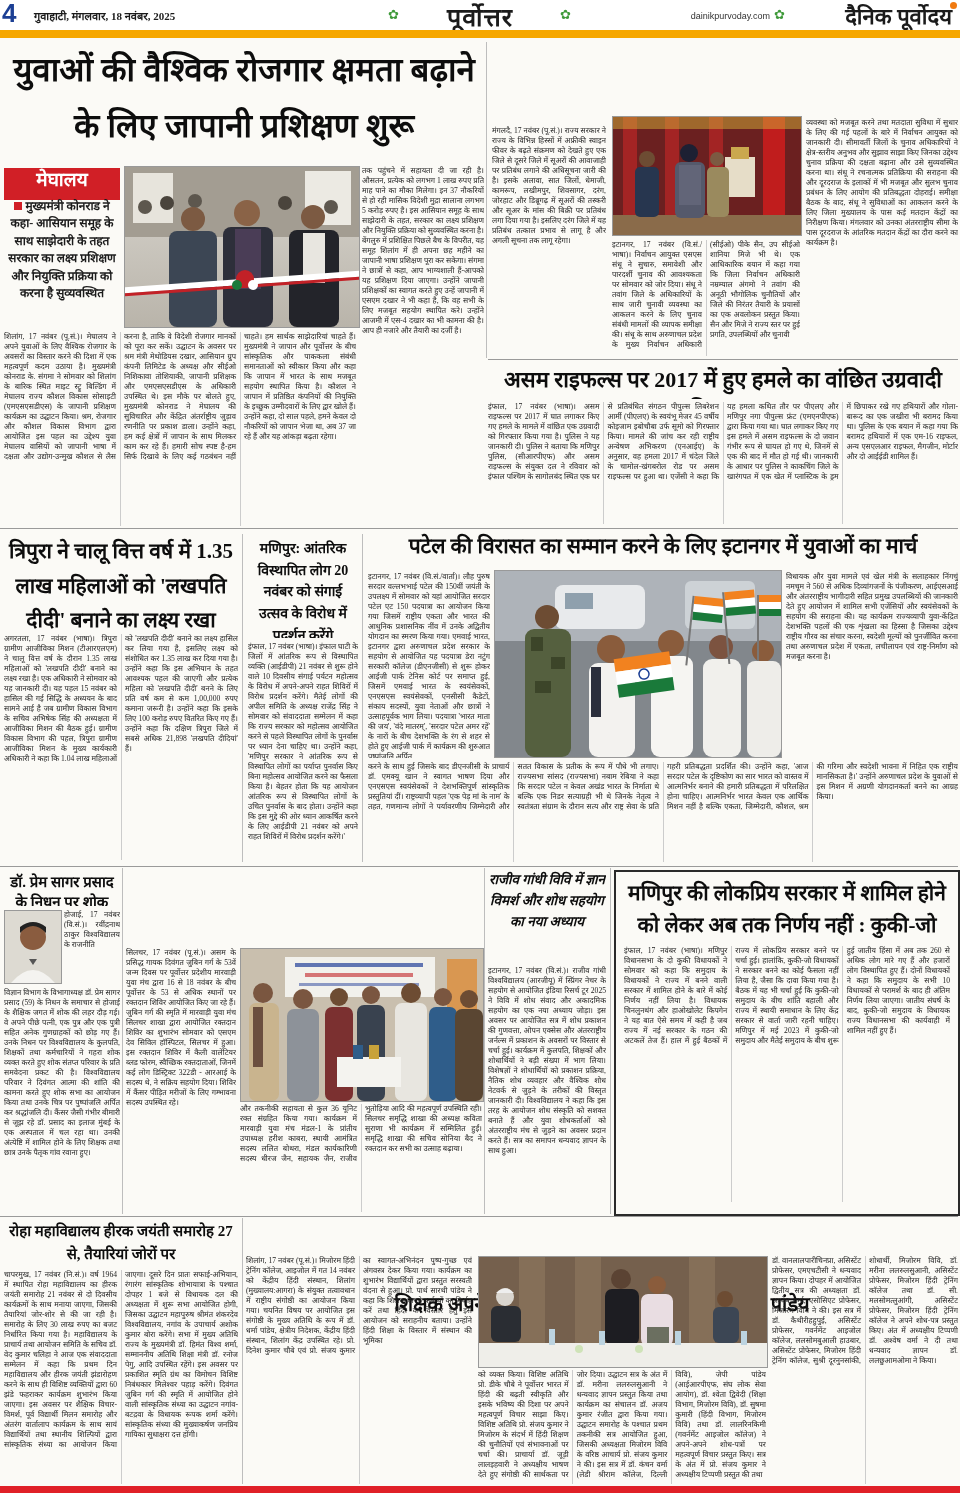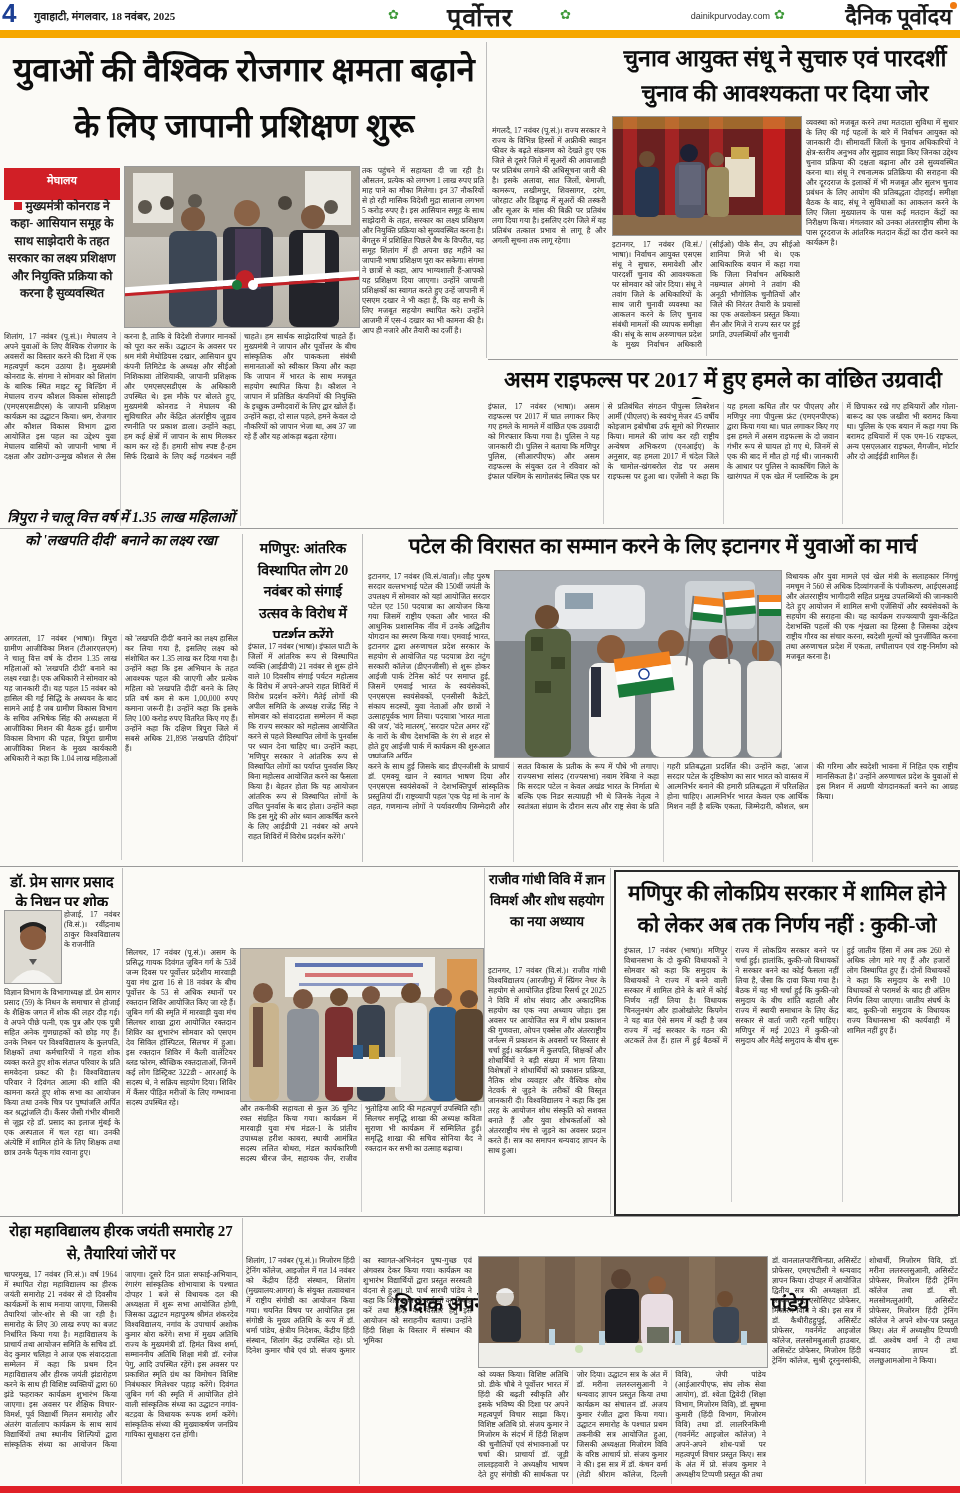--- a/index.html
+++ b/index.html
@@ -40,21 +40,21 @@
     <div id="masthead">पूर्वोत्तर</div>
     <span class="flower abs" style="left:560px;top:7px;">✿</span>
     <div id="site">dainikpurvoday.com</div>
     <span class="flower abs" style="right:175px;top:7px;">✿</span>
     <div id="brand">दैनिक पूर्वोदय</div>
     <span class="abs" style="right:3px;top:2px;width:7px;height:7px;border-radius:50%;background:#f07a10;"></span>
   </div>
   <div id="topbar"></div>
 
   <div class="abs hl" style="left:4px;top:42px;width:480px;height:118px;font-size:33px;line-height:1.7;">युवाओं की वैश्विक रोजगार क्षमता बढ़ाने के लिए जापानी प्रशिक्षण शुरू</div>
-  <div class="abs badge" style="left:4px;top:168px;width:116px;height:32px;font-size:11px;line-height:24px;">मेघालय</div>
+  <div class="abs badge" style="left:4px;top:168px;width:116px;height:32px;font-size:19px;line-height:24px;">मेघालय</div>
   <div class="abs" style="left:4px;top:198px;width:116px;height:130px;font-size:12px;font-weight:bold;text-align:center;line-height:1.45;"><span class="bullet"></span><span>मुख्यमंत्री कोनराड ने कहा- आसियान समूह के साथ साझेदारी के तहत सरकार का लक्ष्य प्रशिक्षण और नियुक्ति प्रक्रिया को करना है सुव्यवस्थित</span></div>
 
   <div class="photo" style="left:124px;top:166px;width:234px;height:160px;background:linear-gradient(#d9d6cf,#b9b4aa);">
     <svg width="234" height="160" viewBox="0 0 234 160">
       <rect x="0" y="0" width="234" height="70" fill="#a39d92"></rect>
       <rect x="8" y="6" width="40" height="50" fill="#e7e4dc"></rect>
         <rect x="180" y="4" width="46" height="54" fill="#eceae3"></rect>
       <circle cx="20" cy="40" r="7" fill="#5d574e"></circle>
         <circle cx="42" cy="36" r="7" fill="#4a443c"></circle>
         <circle cx="70" cy="34" r="7" fill="#5d574e"></circle>
@@ -80,21 +80,20 @@
         <circle cx="112" cy="118" r="5" fill="#1a7a3a"></circle>
         <circle cx="128" cy="118" r="5" fill="#fff"></circle>
     </svg>
   </div>
   <div class="abs bt" style="left:362px;top:166px;width:122px;height:360px;">तक पहुंचने में सहायता दी जा रही है। औसतन, प्रत्येक को लगभग 1 लाख रुपए प्रति माह पाने का मौका मिलेगा। इन 37 नौकरियों से हो रही मासिक विदेशी मुद्रा सालाना लगभग 5 करोड़ रुपए है। इस आसियान समूह के साथ साझेदारी के तहत, सरकार का लक्ष्य प्रशिक्षण और नियुक्ति प्रक्रिया को सुव्यवस्थित करना है। बेंगलुरु में प्रशिक्षित पिछले बैच के विपरीत, यह समूह शिलांग में ही अपना छह महीने का जापानी भाषा प्रशिक्षण पूरा कर सकेगा। संगमा ने छात्रों से कहा, आप भाग्यशाली हैं-आपको यह प्रशिक्षण दिया जाएगा। उन्होंने जापानी प्रशिक्षकों का स्वागत करते हुए उन्हें जापानी में एसएम दखार ने भी कहा है, कि वह सभी के लिए मजबूत सहयोग स्थापित करे। उन्होंने आजमी में एस-4 दखार का भी कामना की है। आप ही नजारे और तैयारी का दर्जी है।</div>
   <div class="abs bt c3" style="left:4px;top:332px;width:352px;height:194px;">शिलांग, 17 नवंबर (पू.सं.)। मेघालय ने अपने युवाओं के लिए वैश्विक रोजगार के अवसरों का विस्तार करने की दिशा में एक महत्वपूर्ण कदम उठाया है। मुख्यमंत्री कोनराड के. संगमा ने सोमवार को शिलांग के बारिक स्थित माइट स्ट्रू बिल्डिंग में मेघालय राज्य कौशल विकास सोसाइटी (एमएसएसडीएस) के जापानी प्रशिक्षण कार्यक्रम का उद्घाटन किया। श्रम, रोजगार और कौशल विकास विभाग द्वारा आयोजित इस पहल का उद्देश्य युवा मेघालय वासियों को जापानी भाषा में दक्षता और उद्योग-उन्मुख कौशल से लैस करना है, ताकि वे विदेशी रोजगार मानकों को पूरा कर सकें। उद्घाटन के अवसर पर श्रम मंत्री मेथोडियस दखार, आसियान ग्रुप कंपनी लिमिटेड के अध्यक्ष और सीईओ निशिकावा तोशियाकी, जापानी प्रशिक्षक और एमएसएसडीएस के अधिकारी उपस्थित थे। इस मौके पर बोलते हुए, मुख्यमंत्री कोनराड ने मेघालय की सुविचारित और केंद्रित अंतर्राष्ट्रीय जुड़ाव रणनीति पर प्रकाश डाला। उन्होंने कहा, हम कई क्षेत्रों में जापान के साथ मिलकर काम कर रहे हैं। हमारी सोच स्पष्ट है-हम सिर्फ दिखावे के लिए कई गठबंधन नहीं चाहते। हम सार्थक साझेदारियां चाहते हैं। मुख्यमंत्री ने जापान और पूर्वोत्तर के बीच सांस्कृतिक और पाककला संबंधी समानताओं को स्वीकार किया और कहा कि जापान में भारत के साथ मजबूत सहयोग स्थापित किया है। कौशल ने जापान में प्रतिष्ठित कंपनियों की नियुक्ति के इच्छुक उम्मीदवारों के लिए द्वार खोले हैं। उन्होंने कहा, दो साल पहले, हमने केवल दो नौकरियों को जापान भेजा था, अब 37 जा रहे हैं और यह आंकड़ा बढ़ता रहेगा।</div>
 
   <div class="vr" style="left:486px;top:42px;height:316px;"></div>
   <div class="abs bt" style="left:492px;top:126px;width:114px;height:230px;">मंगलदै, 17 नवंबर (पू.सं.)। राज्य सरकार ने राज्य के विभिन्न हिस्सों में अफ्रीकी स्वाइन फीवर के बढ़ते संक्रमण को देखते हुए एक जिले से दूसरे जिले में सूअरों की आवाजाही पर प्रतिबंध लगाने की अधिसूचना जारी की है। इसके अलावा, सात जिलों, धेमाजी, कामरूप, लखीमपुर, शिवसागर, दरंग, जोरहाट और डिब्रूगढ़ में सूअरों की तस्करी और सूअर के मांस की बिक्री पर प्रतिबंध लगा दिया गया है। इसलिए दरंग जिले में यह प्रतिबंध तत्काल प्रभाव से लागू है और अगली सूचना तक लागू रहेगा।</div>
 
-  <div class="abs hl" style="left:612px;top:42px;width:346px;height:70px;font-size:23px;line-height:1.5;">चुनाव आयुक्त संधू ने सुचारु एवं पारदर्शी चुनाव की आवश्यकता पर दिया जोर</div>
   <div class="photo" style="left:612px;top:116px;width:188px;height:118px;background:#5d1b1b;">
     <svg width="188" height="118" viewBox="0 0 188 118">
       <rect width="188" height="118" fill="#6b2020"></rect>
       <rect x="10" y="0" width="14" height="100" fill="#a32424"></rect>
         <rect x="52" y="0" width="14" height="100" fill="#a32424"></rect>
         <rect x="96" y="0" width="14" height="100" fill="#a32424"></rect>
         <rect x="150" y="0" width="22" height="104" fill="#c01d1d"></rect>
       <rect x="0" y="0" width="188" height="12" fill="#d4af37" opacity="0.5"></rect>
       <rect x="112" y="40" width="30" height="40" fill="#e6ddc8"></rect>
         <rect x="118" y="30" width="18" height="12" fill="#caa84e"></rect>
@@ -116,21 +115,21 @@
   </div>
   <div class="abs bt c2" style="left:612px;top:240px;width:188px;height:116px;">इटानगर, 17 नवंबर (वि.सं./भाषा)। निर्वाचन आयुक्त एसएस संधू ने सुचारु, समावेशी और पारदर्शी चुनाव की आवश्यकता पर सोमवार को जोर दिया। संधू ने तवांग जिले के अधिकारियों के साथ जारी चुनावी व्यवस्था का आकलन करने के लिए चुनाव संबंधी मामलों की व्यापक समीक्षा की। संधू के साथ अरुणाचल प्रदेश के मुख्य निर्वाचन अधिकारी (सीईओ) पीके सैन, उप सीईओ शानिया मिजे भी थे। एक आधिकारिक बयान में कहा गया कि जिला निर्वाचन अधिकारी नम्रम्याल अंगमो ने तवांग की अनूठी भौगोलिक चुनौतियों और जिले की निरंतर तैयारी के प्रयासों का एक अवलोकन प्रस्तुत किया। सैन और मिजे ने राज्य स्तर पर हुई प्रगति, उपलब्धियों और चुनावी</div>
   <div class="abs bt" style="left:806px;top:118px;width:152px;height:238px;">व्यवस्था को मजबूत करने तथा मतदाता सुविधा में सुधार के लिए की गई पहलों के बारे में निर्वाचन आयुक्त को जानकारी दी। सीमावर्ती जिलों के चुनाव अधिकारियों ने क्षेत्र-स्तरीय अनुभव और सुझाव साझा किए जिनका उद्देश्य चुनाव प्रक्रिया की दक्षता बढ़ाना और उसे सुव्यवस्थित करना था। संधू ने रचनात्मक प्रतिक्रिया की सराहना की और दूरदराज के इलाकों में भी मजबूत और सुलभ चुनाव प्रबंधन के लिए आयोग की प्रतिबद्धता दोहराई। समीक्षा बैठक के बाद, संधू ने सुविधाओं का आकलन करने के लिए जिला मुख्यालय के पास कई मतदान केंद्रों का निरीक्षण किया। मंगलवार को उनका अंतरराष्ट्रीय सीमा के पास दूरदराज के आंतरिक मतदान केंद्रों का दौरा करने का कार्यक्रम है।</div>
 
   <div class="hr" style="left:488px;top:359px;width:470px;"></div>
   <div class="abs hl" style="left:488px;top:363px;width:470px;height:36px;font-size:22px;">असम राइफल्स पर 2017 में हुए हमले का वांछित उग्रवादी गिरफ्तार</div>
   <div class="abs bt c4" style="left:488px;top:402px;width:470px;height:122px;">इंफाल, 17 नवंबर (भाषा)। असम राइफल्स पर 2017 में घात लगाकर किए गए हमले के मामले में वांछित एक उग्रवादी को गिरफ्तार किया गया है। पुलिस ने यह जानकारी दी। पुलिस ने बताया कि मणिपुर पुलिस, (सीआरपीएफ) और असम राइफल्स के संयुक्त दल ने रविवार को इंफाल पश्चिम के सागोलबंद स्थित एक घर से प्रतिबंधित संगठन पीपुल्स लिबरेशन आर्मी (पीएलए) के स्वयंभू मेजर 45 वर्षीय कोइजाम इबोचौबा उर्फ सूमो को गिरफ्तार किया। मामले की जांच कर रही राष्ट्रीय अन्वेषण अभिकरण (एनआईए) के अनुसार, वह हमला 2017 में चंदेल जिले के चामोल-खंगबरोल रोड पर असम राइफल्स पर हुआ था। एजेंसी ने कहा कि यह हमला कथित तौर पर पीएलए और मणिपुर नगा पीपुल्स फ्रंट (एमएनपीएफ) द्वारा किया गया था। घात लगाकर किए गए इस हमले में असम राइफल्स के दो जवान गंभीर रूप से घायल हो गए थे, जिनमें से एक की बाद में मौत हो गई थी। जानकारी के आधार पर पुलिस ने काकचिंग जिले के खारंगपत में एक खेत में प्लास्टिक के ड्रम में छिपाकर रखे गए हथियारों और गोला-बारूद का एक जखीरा भी बरामद किया था। पुलिस के एक बयान में कहा गया कि बरामद हथियारों में एक एम-16 राइफल, अन्य एसएलआर राइफल, मैगजीन, मोर्टार और दो आईईडी शामिल हैं।</div>
 
   <div class="hr" style="left:0px;top:528px;width:958px;"></div>
 
-  <div class="abs hl" style="left:4px;top:506px;width:234px;height:96px;font-size:14px;line-height:1.65;font-style:italic;">त्रिपुरा ने चालू वित्त वर्ष में 1.35 लाख महिलाओं को 'लखपति दीदी' बनाने का लक्ष्य रखा</div>
+  <div class="abs hl" style="left:4px;top:534px;width:234px;height:96px;font-size:21px;line-height:1.65;">त्रिपुरा ने चालू वित्त वर्ष में 1.35 लाख महिलाओं को 'लखपति दीदी' बनाने का लक्ष्य रखा</div>
   <div class="abs bt c2" style="left:4px;top:634px;width:234px;height:226px;">अगरतला, 17 नवंबर (भाषा)। त्रिपुरा ग्रामीण आजीविका मिशन (टीआरएलएम) ने चालू वित्त वर्ष के दौरान 1.35 लाख महिलाओं को 'लखपति दीदी' बनाने का लक्ष्य रखा है। एक अधिकारी ने सोमवार को यह जानकारी दी। यह पहल 15 नवंबर को हासिल की गई सिद्धि के अध्ययन के बाद सामने आई है जब ग्रामीण विकास विभाग के सचिव अभिषेक सिंह की अध्यक्षता में आजीविका मिशन की बैठक हुई। ग्रामीण विकास विभाग की पहल, त्रिपुरा ग्रामीण आजीविका मिशन के मुख्य कार्यकारी अधिकारी ने कहा कि 1.04 लाख महिलाओं को 'लखपति दीदी' बनाने का लक्ष्य हासिल कर लिया गया है, इसलिए लक्ष्य को संशोधित कर 1.35 लाख कर दिया गया है। उन्होंने कहा कि इस अभियान के तहत आवश्यक पहल की जाएगी और प्रत्येक महिला को 'लखपति दीदी' बनने के लिए प्रति वर्ष कम से कम 1,00,000 रुपए कमाना जरूरी है। उन्होंने कहा कि इसके लिए 100 करोड़ रुपए वितरित किए गए हैं। उन्होंने कहा कि दक्षिण त्रिपुरा जिले में सबसे अधिक 21,898 'लखपति दीदियां' हैं।</div>
 
   <div class="vr" style="left:242px;top:534px;height:328px;"></div>
   <div class="abs hl" style="left:248px;top:538px;width:110px;height:100px;font-size:14px;line-height:1.55;">मणिपुर: आंतरिक विस्थापित लोग 20 नवंबर को संगाई उत्सव के विरोध में प्रदर्शन करेंगे</div>
   <div class="abs bt" style="left:248px;top:642px;width:110px;height:218px;">इंफाल, 17 नवंबर (भाषा)। इंफाल घाटी के जिलों में आंतरिक रूप से विस्थापित व्यक्ति (आईडीपी) 21 नवंबर से शुरू होने वाले 10 दिवसीय संगाई पर्यटन महोत्सव के विरोध में अपने-अपने राहत शिविरों में विरोध प्रदर्शन करेंगे। मैतेई लोगों की अपील समिति के अध्यक्ष राजेंद्र सिंह ने सोमवार को संवाददाता सम्मेलन में कहा कि राज्य सरकार को महोत्सव आयोजित करने से पहले विस्थापित लोगों के पुनर्वास पर ध्यान देना चाहिए था। उन्होंने कहा, 'मणिपुर सरकार ने आंतरिक रूप से विस्थापित लोगों का पर्याप्त पुनर्वास किए बिना महोत्सव आयोजित करने का फैसला किया है। बेहतर होता कि यह आयोजन आंतरिक रूप से विस्थापित लोगों के उचित पुनर्वास के बाद होता। उन्होंने कहा कि इस मुद्दे की ओर ध्यान आकर्षित करने के लिए आईडीपी 21 नवंबर को अपने राहत शिविरों में विरोध प्रदर्शन करेंगे।'</div>
   <div class="vr" style="left:362px;top:534px;height:328px;"></div>
 
   <div class="abs hl" style="left:368px;top:531px;width:590px;height:36px;font-size:21px;">पटेल की विरासत का सम्मान करने के लिए इटानगर में युवाओं का मार्च</div>
   <div class="abs bt" style="left:368px;top:572px;width:122px;height:186px;">इटानगर, 17 नवंबर (वि.सं./वार्ता)। लौह पुरुष सरदार वल्लभभाई पटेल की 150वीं जयंती के उपलक्ष्य में सोमवार को यहां आयोजित सरदार पटेल एट 150 पदयात्रा का आयोजन किया गया जिसमें राष्ट्रीय एकता और भारत की आधुनिक प्रशासनिक नींव में उनके अद्वितीय योगदान का स्मरण किया गया। एमवाई भारत, इटानगर द्वारा अरुणाचल प्रदेश सरकार के सहयोग से आयोजित यह पदयात्रा डेरा नटुंग सरकारी कॉलेज (डीएनजीसी) से शुरू होकर आईजी पार्क टेनिस कोर्ट पर समाप्त हुई, जिसमें एमवाई भारत के स्वयंसेवकों, एनएसएस स्वयंसेवकों, एनसीसी कैडेटों, संकाय सदस्यों, युवा नेताओं और छात्रों ने उत्साहपूर्वक भाग लिया। पदयात्रा 'भारत माता की जय', 'वंदे मातरम्', 'सरदार पटेल अमर रहें' के नारों के बीच देशभक्ति के रंग से शहर से होते हुए आईजी पार्क में कार्यक्रम की शुरुआत पुष्पांजलि अर्पित</div>
   <div class="photo" style="left:494px;top:570px;width:286px;height:186px;background:#b9bdc2;">
@@ -248,21 +247,21 @@
           <rect x="214" y="60" width="28" height="92" rx="7" fill="#5a4632"></rect>
         </g>
       <rect x="96" y="108" width="64" height="30" fill="#f4f3ef"></rect>
         <rect x="112" y="96" width="10" height="14" fill="#2f5d8a"></rect>
         <rect x="128" y="96" width="10" height="14" fill="#c8a23a"></rect>
     </svg>
   </div>
   <div class="abs bt c2" style="left:240px;top:1104px;width:242px;height:108px;">और तकनीकी सहायता से कुल 36 यूनिट रक्त संग्रहित किया गया। कार्यक्रम में मारवाड़ी युवा मंच मंडल-1 के प्रांतीय उपाध्यक्ष हरीश काबरा, स्थायी आमंत्रित सदस्य ललित बोथरा, मंडल कार्यकारिणी सदस्य धीरज जैन, सहायक जैन, राजीव भुतोड़िया आदि की महत्वपूर्ण उपस्थिति रही। सिलचर समृद्धि शाखा की अध्यक्ष कविता सुराणा भी कार्यक्रम में सम्मिलित हुईं। समृद्धि शाखा की सचिव सोनिया बैद ने रक्तदान कर सभी का उत्साह बढ़ाया।</div>
   <div class="vr" style="left:484px;top:868px;height:346px;"></div>
 
-  <div class="abs hl" style="left:488px;top:870px;width:118px;height:92px;font-size:13.5px;line-height:1.55;">राजीव गांधी विवि में ज्ञान विमर्श और शोध सहयोग का नया अध्याय</div>
+  <div class="abs hl" style="left:488px;top:870px;width:118px;height:92px;font-size:13.5px;line-height:1.55;font-style:italic;">राजीव गांधी विवि में ज्ञान विमर्श और शोध सहयोग का नया अध्याय</div>
   <div class="abs bt" style="left:488px;top:966px;width:118px;height:246px;">इटानगर, 17 नवंबर (वि.सं.)। राजीव गांधी विश्वविद्यालय (आरजीयू) में स्प्रिंगर नेचर के सहयोग से आयोजित इंडिया रिसर्च टूर 2025 ने विवि में शोध संवाद और अकादमिक सहयोग का एक नया अध्याय जोड़ा। इस अवसर पर आयोजित सत्र में शोध प्रकाशन की गुणवत्ता, ओपन एक्सेस और अंतरराष्ट्रीय जर्नल्स में प्रकाशन के अवसरों पर विस्तार से चर्चा हुई। कार्यक्रम में कुलपति, शिक्षकों और शोधार्थियों ने बड़ी संख्या में भाग लिया। विशेषज्ञों ने शोधार्थियों को प्रकाशन प्रक्रिया, नैतिक शोध व्यवहार और वैश्विक शोध नेटवर्क से जुड़ने के तरीकों की विस्तृत जानकारी दी। विश्वविद्यालय ने कहा कि इस तरह के आयोजन शोध संस्कृति को सशक्त बनाते हैं और युवा शोधकर्ताओं को अंतरराष्ट्रीय मंच से जुड़ने का अवसर प्रदान करते हैं। सत्र का समापन धन्यवाद ज्ञापन के साथ हुआ।</div>
   <div class="vr" style="left:610px;top:868px;height:346px;"></div>
 
   <div class="abs box" style="left:614px;top:870px;width:342px;height:342px;background:#fbfaf6;">
     <div class="hl" style="margin:6px 6px 4px 6px;font-size:21px;line-height:1.5;height:64px;overflow:hidden;">मणिपुर की लोकप्रिय सरकार में शामिल होने को लेकर अब तक निर्णय नहीं : कुकी-जो विधायक</div>
     <div class="bt c3" style="margin:4px 8px;height:256px;overflow:hidden;">इंफाल, 17 नवंबर (भाषा)। मणिपुर विधानसभा के दो कुकी विधायकों ने सोमवार को कहा कि समुदाय के विधायकों ने राज्य में बनने वाली सरकार में शामिल होने के बारे में कोई निर्णय नहीं लिया है। विधायक चिनलुनथंग और हाओखोलेट किपगेन ने यह बात ऐसे समय में कही है जब राज्य में नई सरकार के गठन की अटकलें तेज हैं। हाल में हुई बैठकों में राज्य में लोकप्रिय सरकार बनने पर चर्चा हुई। हालांकि, कुकी-जो विधायकों ने सरकार बनने का कोई फैसला नहीं लिया है, जैसा कि दावा किया गया है। बैठक में यह भी चर्चा हुई कि कुकी-जो समुदाय के बीच शांति बहाली और राज्य में स्थायी समाधान के लिए केंद्र सरकार से वार्ता जारी रहनी चाहिए। मणिपुर में मई 2023 में कुकी-जो समुदाय और मैतेई समुदाय के बीच शुरू हुई जातीय हिंसा में अब तक 260 से अधिक लोग मारे गए हैं और हजारों लोग विस्थापित हुए हैं। दोनों विधायकों ने कहा कि समुदाय के सभी 10 विधायकों से परामर्श के बाद ही अंतिम निर्णय लिया जाएगा। जातीय संघर्ष के बाद, कुकी-जो समुदाय के विधायक राज्य विधानसभा की कार्यवाही में शामिल नहीं हुए हैं।</div>
   </div>
 
   <div class="hr" style="left:0px;top:1216px;width:958px;"></div>
 

